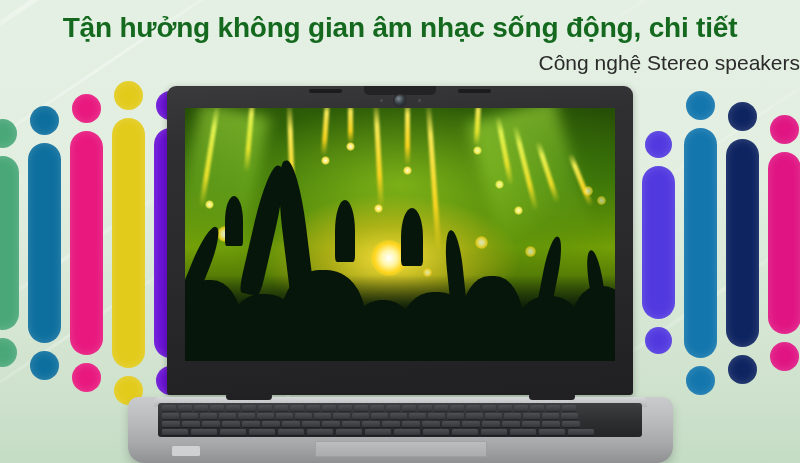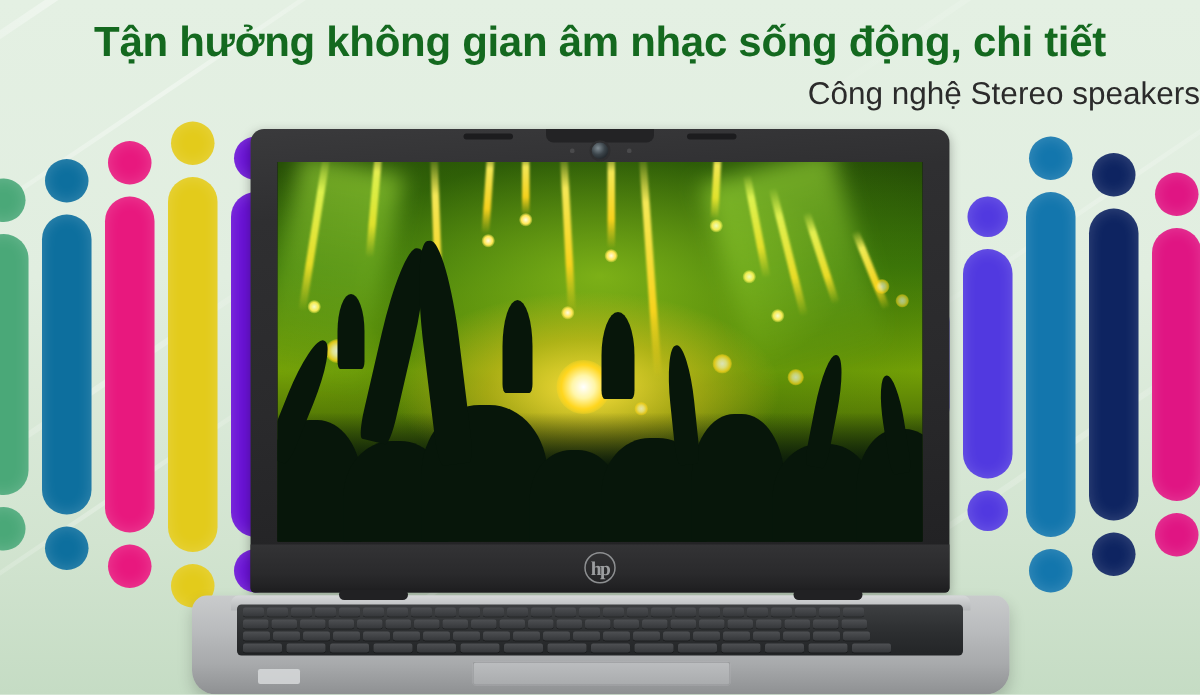--- a/index.html
+++ b/index.html
@@ -343,23 +343,20 @@
 
           <div class="arm" style="left:68px;  top:56px;  width:22px; height:132px; transform:rotate(13deg); border-radius:46% 46% 14% 14%;"></div>
           <div class="arm" style="left:98px;  top:52px;  width:24px; height:150px; transform:rotate(-7deg); border-radius:46% 46% 14% 14%;"></div>
           <div class="arm" style="left:6px;   top:116px; width:18px; height:86px;  transform:rotate(22deg);"></div>
           <div class="arm" style="left:262px; top:122px; width:16px; height:80px;  transform:rotate(-6deg);"></div>
           <div class="arm" style="left:358px; top:128px; width:15px; height:76px;  transform:rotate(11deg);"></div>
           <div class="arm" style="left:404px; top:142px; width:14px; height:66px;  transform:rotate(-9deg);"></div>
         </div>
       </div>
 
-      <div id="bezel-bottom">
-        <div id="hp-logo">hp</div>
-      </div>
     </div>
 
     <div id="base">
       <div id="foot-shadow"></div>
       <div id="base-deck">
         <div id="base-top-strip"></div>
         <div id="hinge-l"></div>
         <div id="hinge-r"></div>
         <div id="kbd-well">
             <div class="krow" style="top: 2px;">

